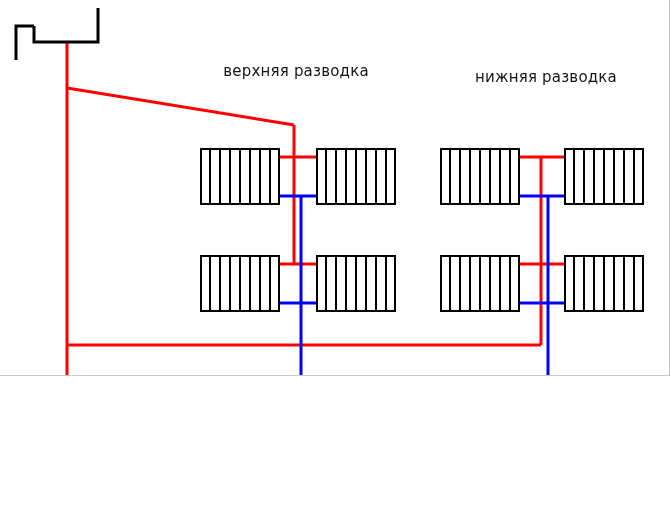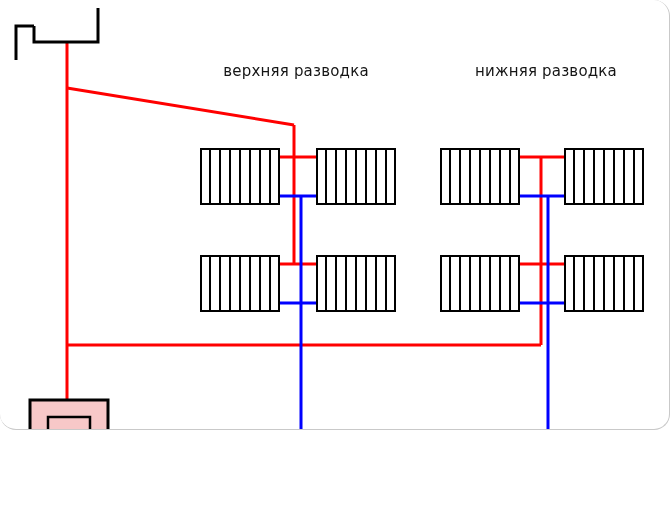--- a/index.html
+++ b/index.html
@@ -4,27 +4,26 @@
 <style>
   html, body {
     margin: 0;
     padding: 0;
     background: #ffffff;
     font-family: "DejaVu Sans", "Liberation Sans", sans-serif;
   }
   .canvas {
     position: relative;
     width: 670px;
-    height: 430px;
+    height: 376px;
     background: #ffffff;
     border-right: 1px solid #c9c9c9;
     border-bottom: 1px solid #c9c9c9;
     box-sizing: border-box;
     overflow: hidden;
-    border-radius: 16px;
   }
   .diagram-svg {
     position: absolute;
     left: 0;
     top: 0;
   }
   .pipe-supply {
     stroke: var(--supply-pipe, #ff0000);
     stroke-width: 3;
     fill: none;
@@ -60,21 +59,21 @@
   .diagram-label {
     position: absolute;
     width: 180px;
     text-align: center;
     font-size: 15px;
     color: #151515;
     letter-spacing: 0.2px;
     white-space: nowrap;
   }
   .label-top-distribution { left: 206px; top: 62px; }
-  .label-bottom-distribution { left: 456px; top: 62px; }
+  .label-bottom-distribution { left: 456px; top: 68px; }
 </style>
 </head>
 <body>
 
 <div class="canvas">
 
   <svg class="diagram-svg" width="670" height="521" viewBox="0 0 670 521">
 
     <defs>
       <g id="radiator-proto">

